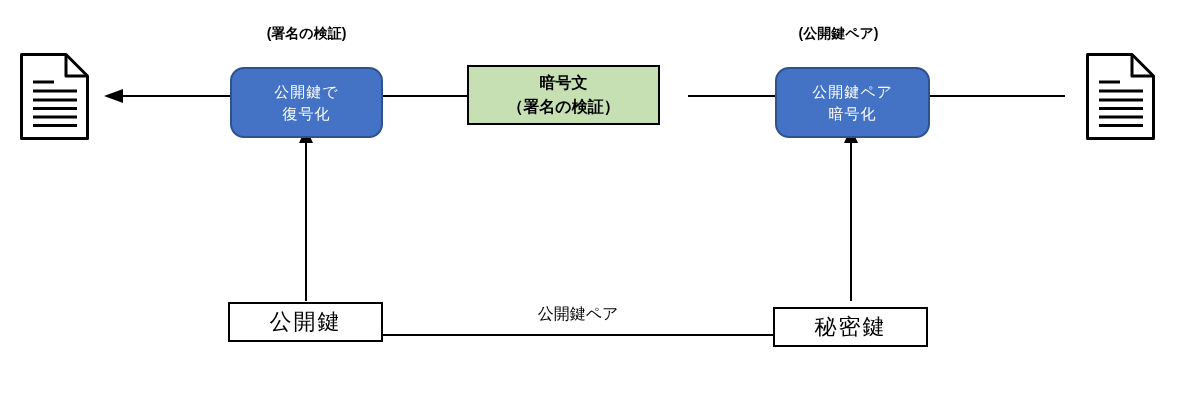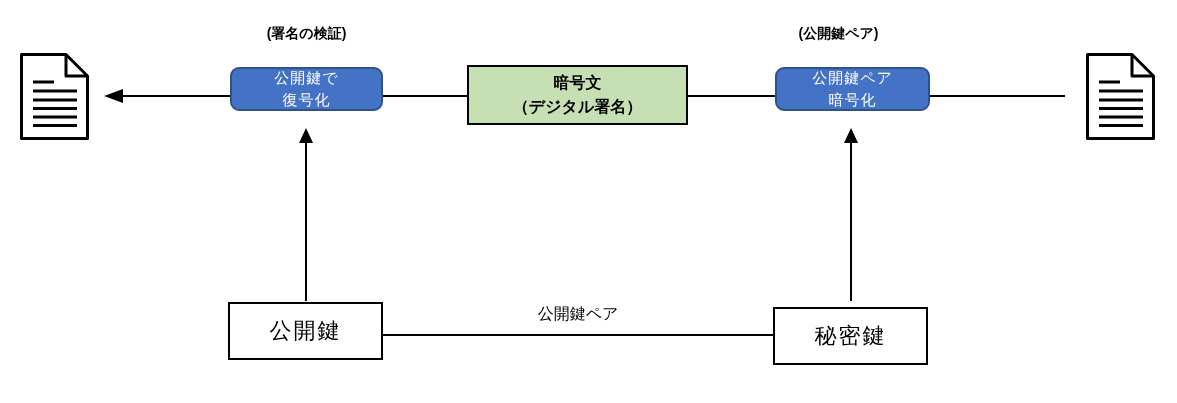--- a/index.html
+++ b/index.html
@@ -10,31 +10,31 @@
     --box-text-white:#FFFFFF;
   }
   *{margin:0;padding:0;box-sizing:border-box;}
   body{background:#fff;font-family:"Liberation Sans",sans-serif;}
   .canvas{
     position:relative;width:1177px;height:403px;background:#ffffff;overflow:hidden;
   }
   .canvas > svg{position:absolute;left:0;top:0;}
   .node{position:absolute;display:flex;flex-direction:column;align-items:center;justify-content:center;text-align:center;}
   .blue-box{
-    width:153px;height:44px;background:var(--box-blue-fill);
-    border:2px solid var(--box-blue-border);border-radius:9px;
+    width:153px;height:71px;background:var(--box-blue-fill);
+    border:2px solid var(--box-blue-border);border-radius:14px;
     color:var(--box-text-white);font-size:15px;line-height:22px;letter-spacing:1px;
   }
   .green-box{
-    width:221px;height:60px;background:var(--box-green-fill);
+    width:193px;height:60px;background:var(--box-green-fill);
     border:2px solid var(--line-black);
     color:#000;font-weight:bold;font-size:16px;line-height:24px;
   }
   .key-box{
-    width:155px;height:58px;background:#ffffff;
+    width:155px;height:40px;background:#ffffff;
     border:2px solid var(--line-black);
     color:#000;font-size:22px;font-family:"Liberation Serif",serif;letter-spacing:2px;justify-content:center;
   }
   .top-label{
     position:absolute;top:23px;height:20px;font-size:14px;font-weight:bold;color:#000;
     text-align:center;line-height:20px;
   }
   .keypair-label{
     position:absolute;left:478px;top:304px;width:200px;text-align:center;
     font-size:16px;font-weight:normal;color:#000;
@@ -90,21 +90,21 @@
   <div class="top-label" style="left:230px;width:153px;">(署名の検証)</div>
   <div class="top-label" style="left:762px;width:153px;">(公開鍵ペア)</div>
 
   <div class="node blue-box" style="left:230px;top:67px;">
     <span>公開鍵で</span>
     <span>復号化</span>
   </div>
 
   <div class="node green-box" style="left:467px;top:65px;">
     <span>暗号文</span>
-    <span>（デジタル署名）</span>
+    <span>（署名の検証）</span>
   </div>
 
   <div class="node blue-box" style="left:775px;top:67px;width:155px;">
     <span>公開鍵ペア</span>
     <span>暗号化</span>
   </div>
 
   <div class="node key-box" style="left:228px;top:302px;">
     <span>公開鍵</span>
   </div>

